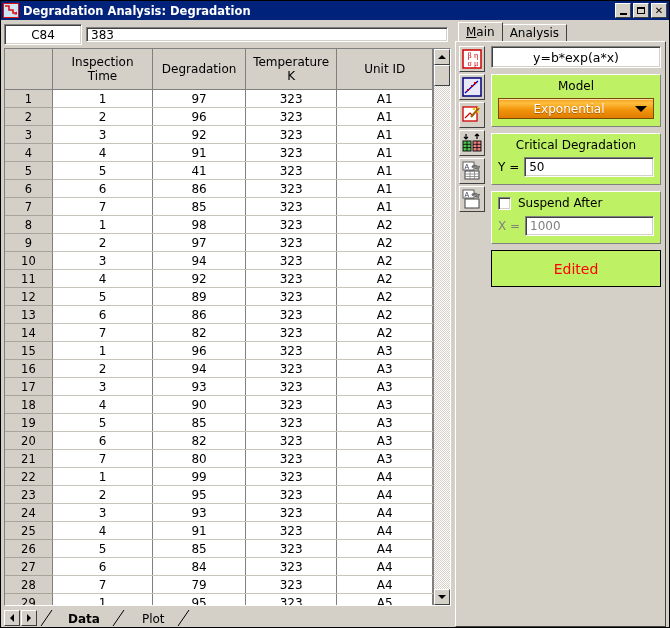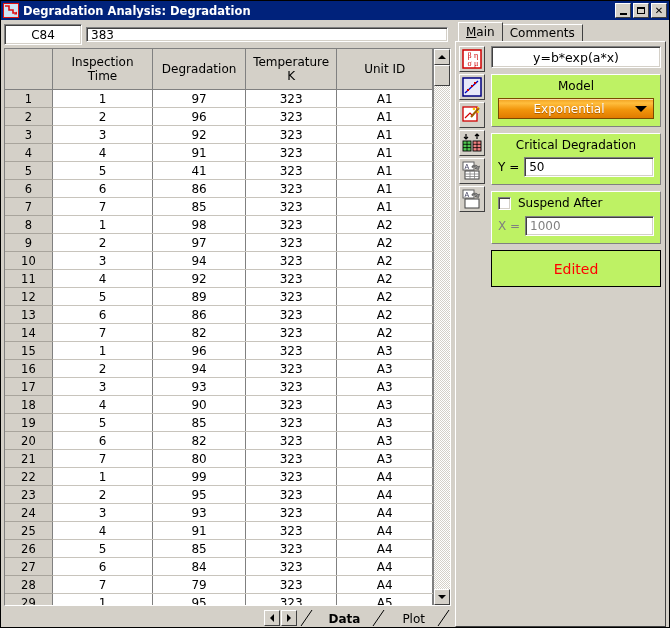--- a/index.html
+++ b/index.html
@@ -186,21 +186,20 @@
   .arrow-lt { width:0;height:0;border-top:4px solid transparent;border-bottom:4px solid transparent;border-right:4px solid #000; }
   .arrow-rt { width:0;height:0;border-top:4px solid transparent;border-bottom:4px solid transparent;border-left:4px solid #000; }
 
   
   .sheettabs {
     height: 21px; min-height: 21px;
     display: flex; align-items: flex-end;
     background: #d4d0c8;
     padding-left: 3px;
     box-sizing: border-box;
-    justify-content: flex-end;
   }
   .nav-btns { display: flex; gap: 1px; margin-bottom: 1px; margin-right: 3px; }
   .nav-btn {
     width: 16px; height: 16px;
     background: #d4d0c8;
     border-top: 1px solid #ffffff; border-left: 1px solid #ffffff;
     border-right: 1px solid #404040; border-bottom: 1px solid #404040;
     box-sizing: border-box;
     display: flex; align-items: center; justify-content: center;
   }
@@ -665,21 +664,21 @@
       </div>
     </div>
 
     <div class="right-pane">
 
       <div class="toptabs">
         <div class="ttab active">
           <span><u>M</u>ain</span>
         </div>
         <div class="ttab">
-          <span>Comments</span>
+          <span>Analysis</span>
         </div>
       </div>
 
       <div class="tabpanel">
 
         <div class="icontool">
           <div class="tool-btn">
             <svg width="20" height="20" viewBox="0 0 20 20">
               <rect x="1" y="1" width="18" height="18" fill="#ffffff" stroke="#d00000" stroke-width="1.5"></rect>
               <text x="5.5" y="9" font-size="8" fill="#d00000" font-family="serif">β</text>

